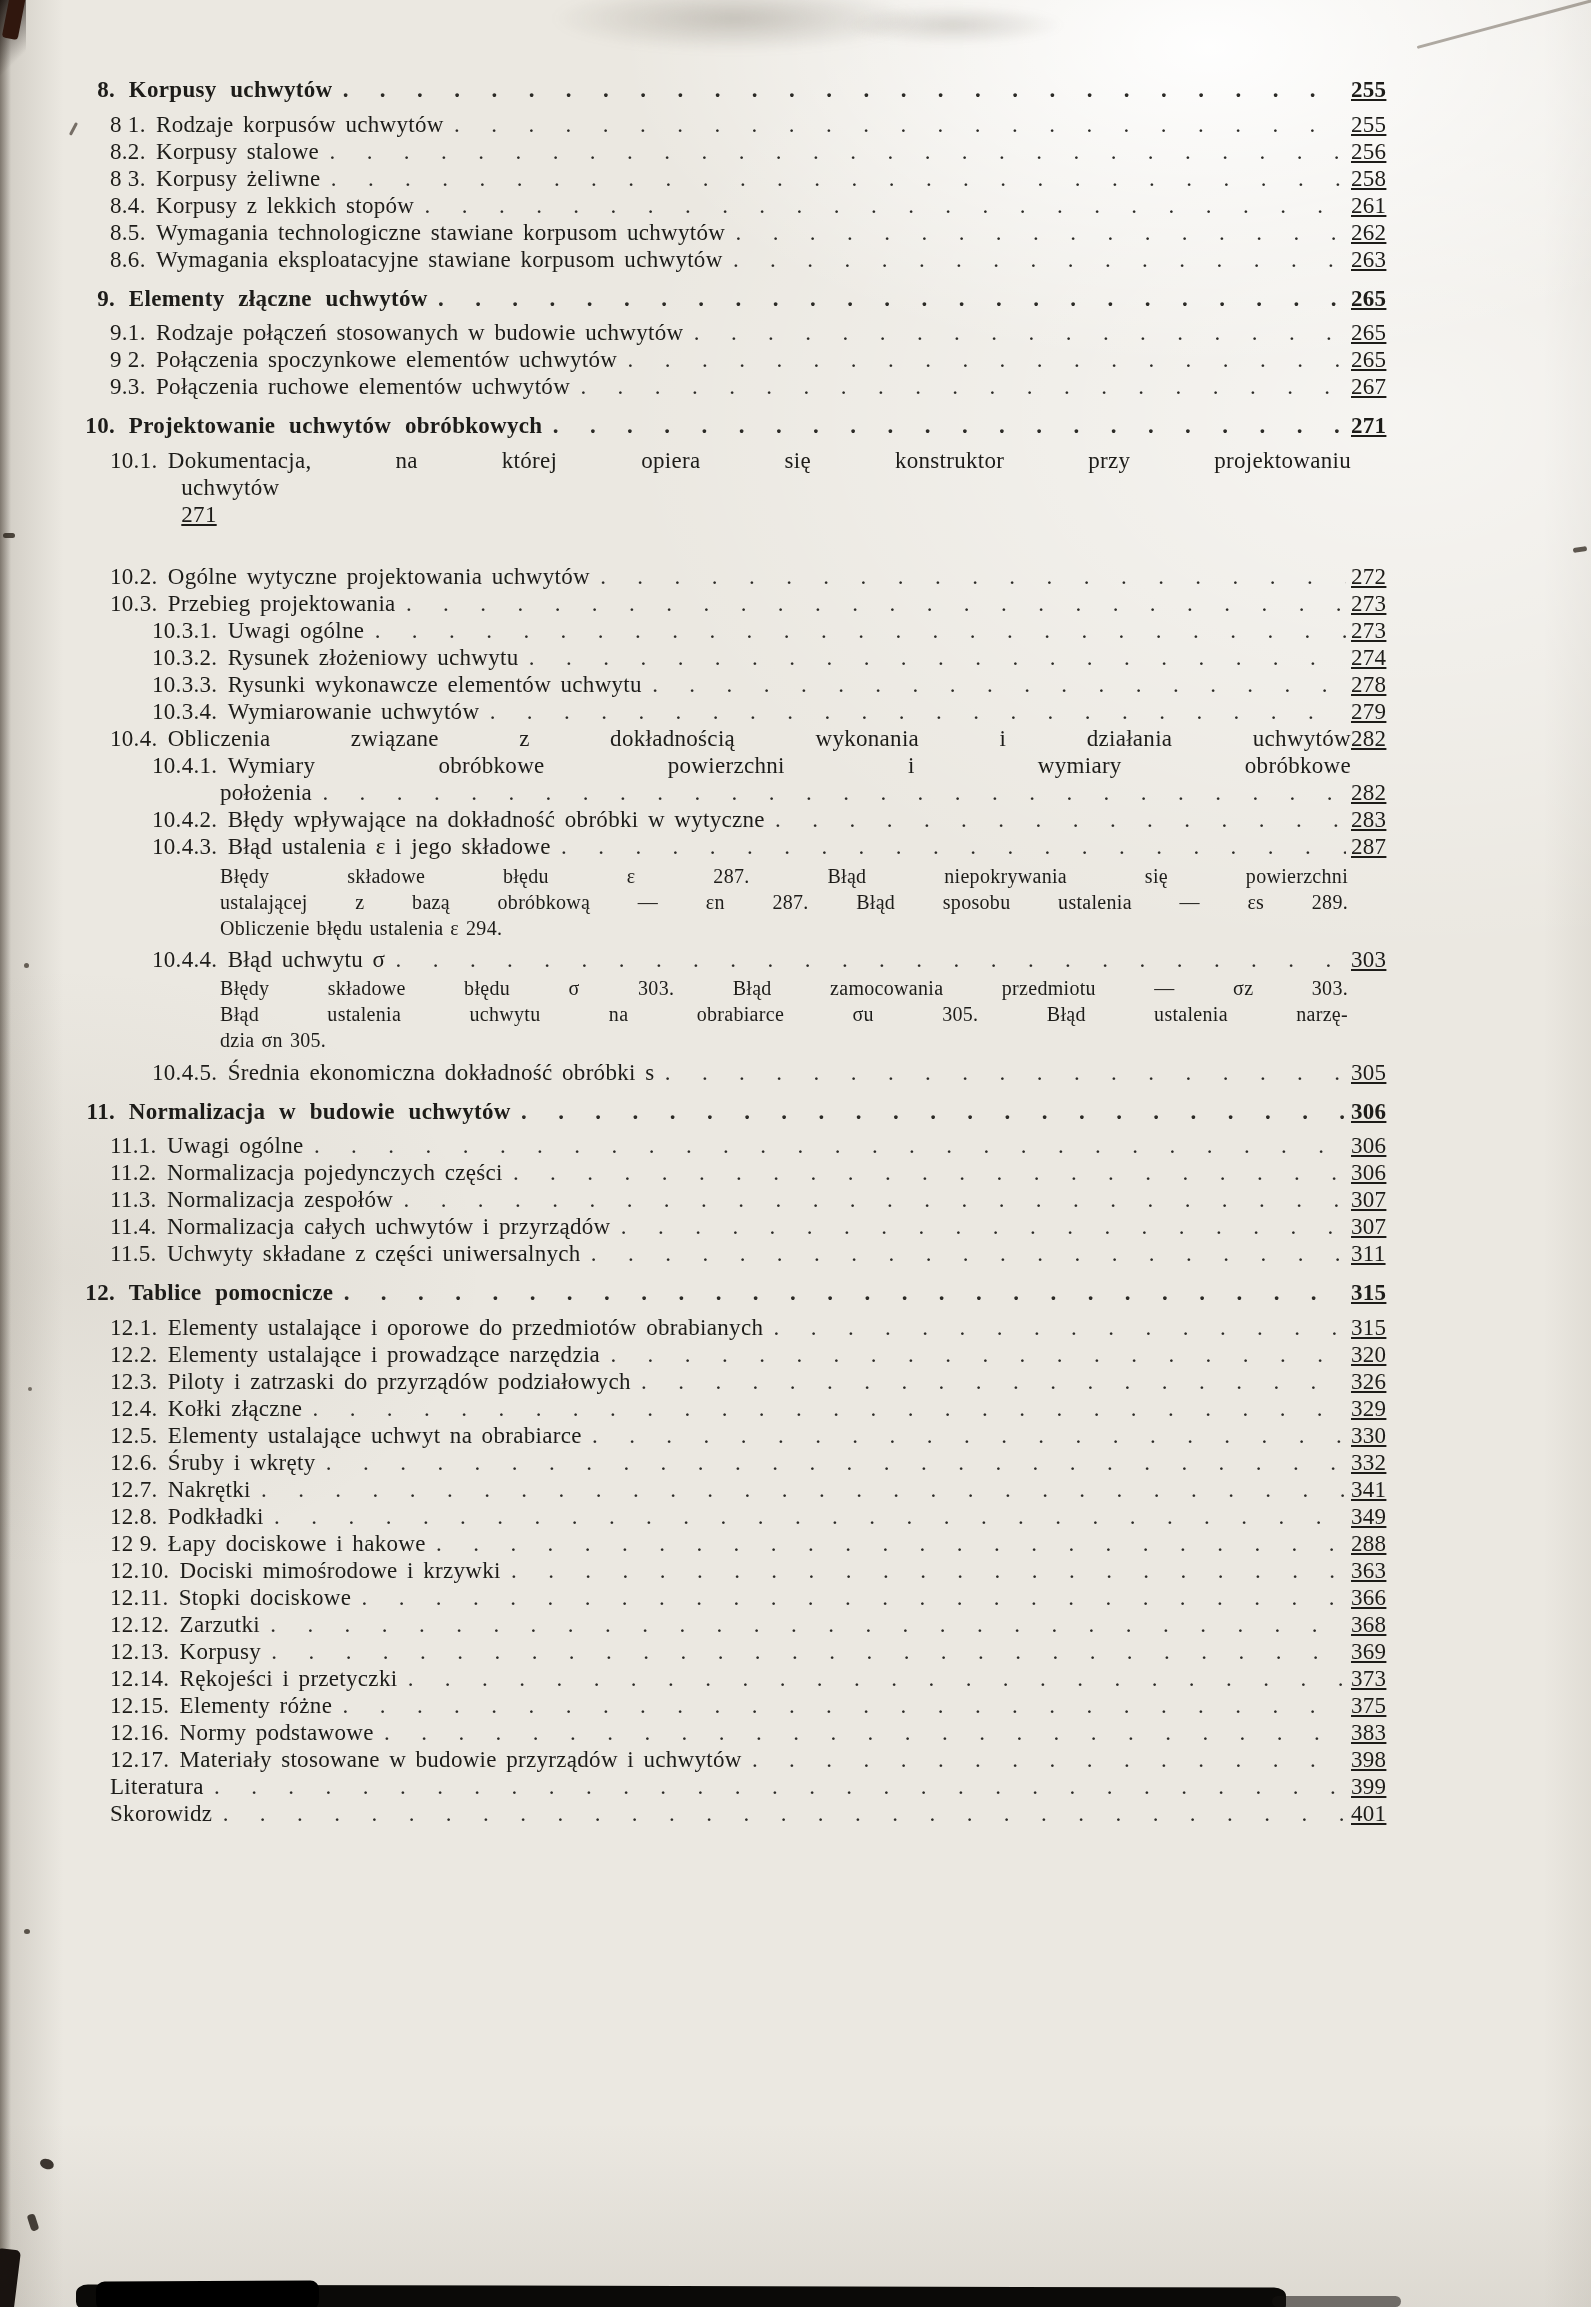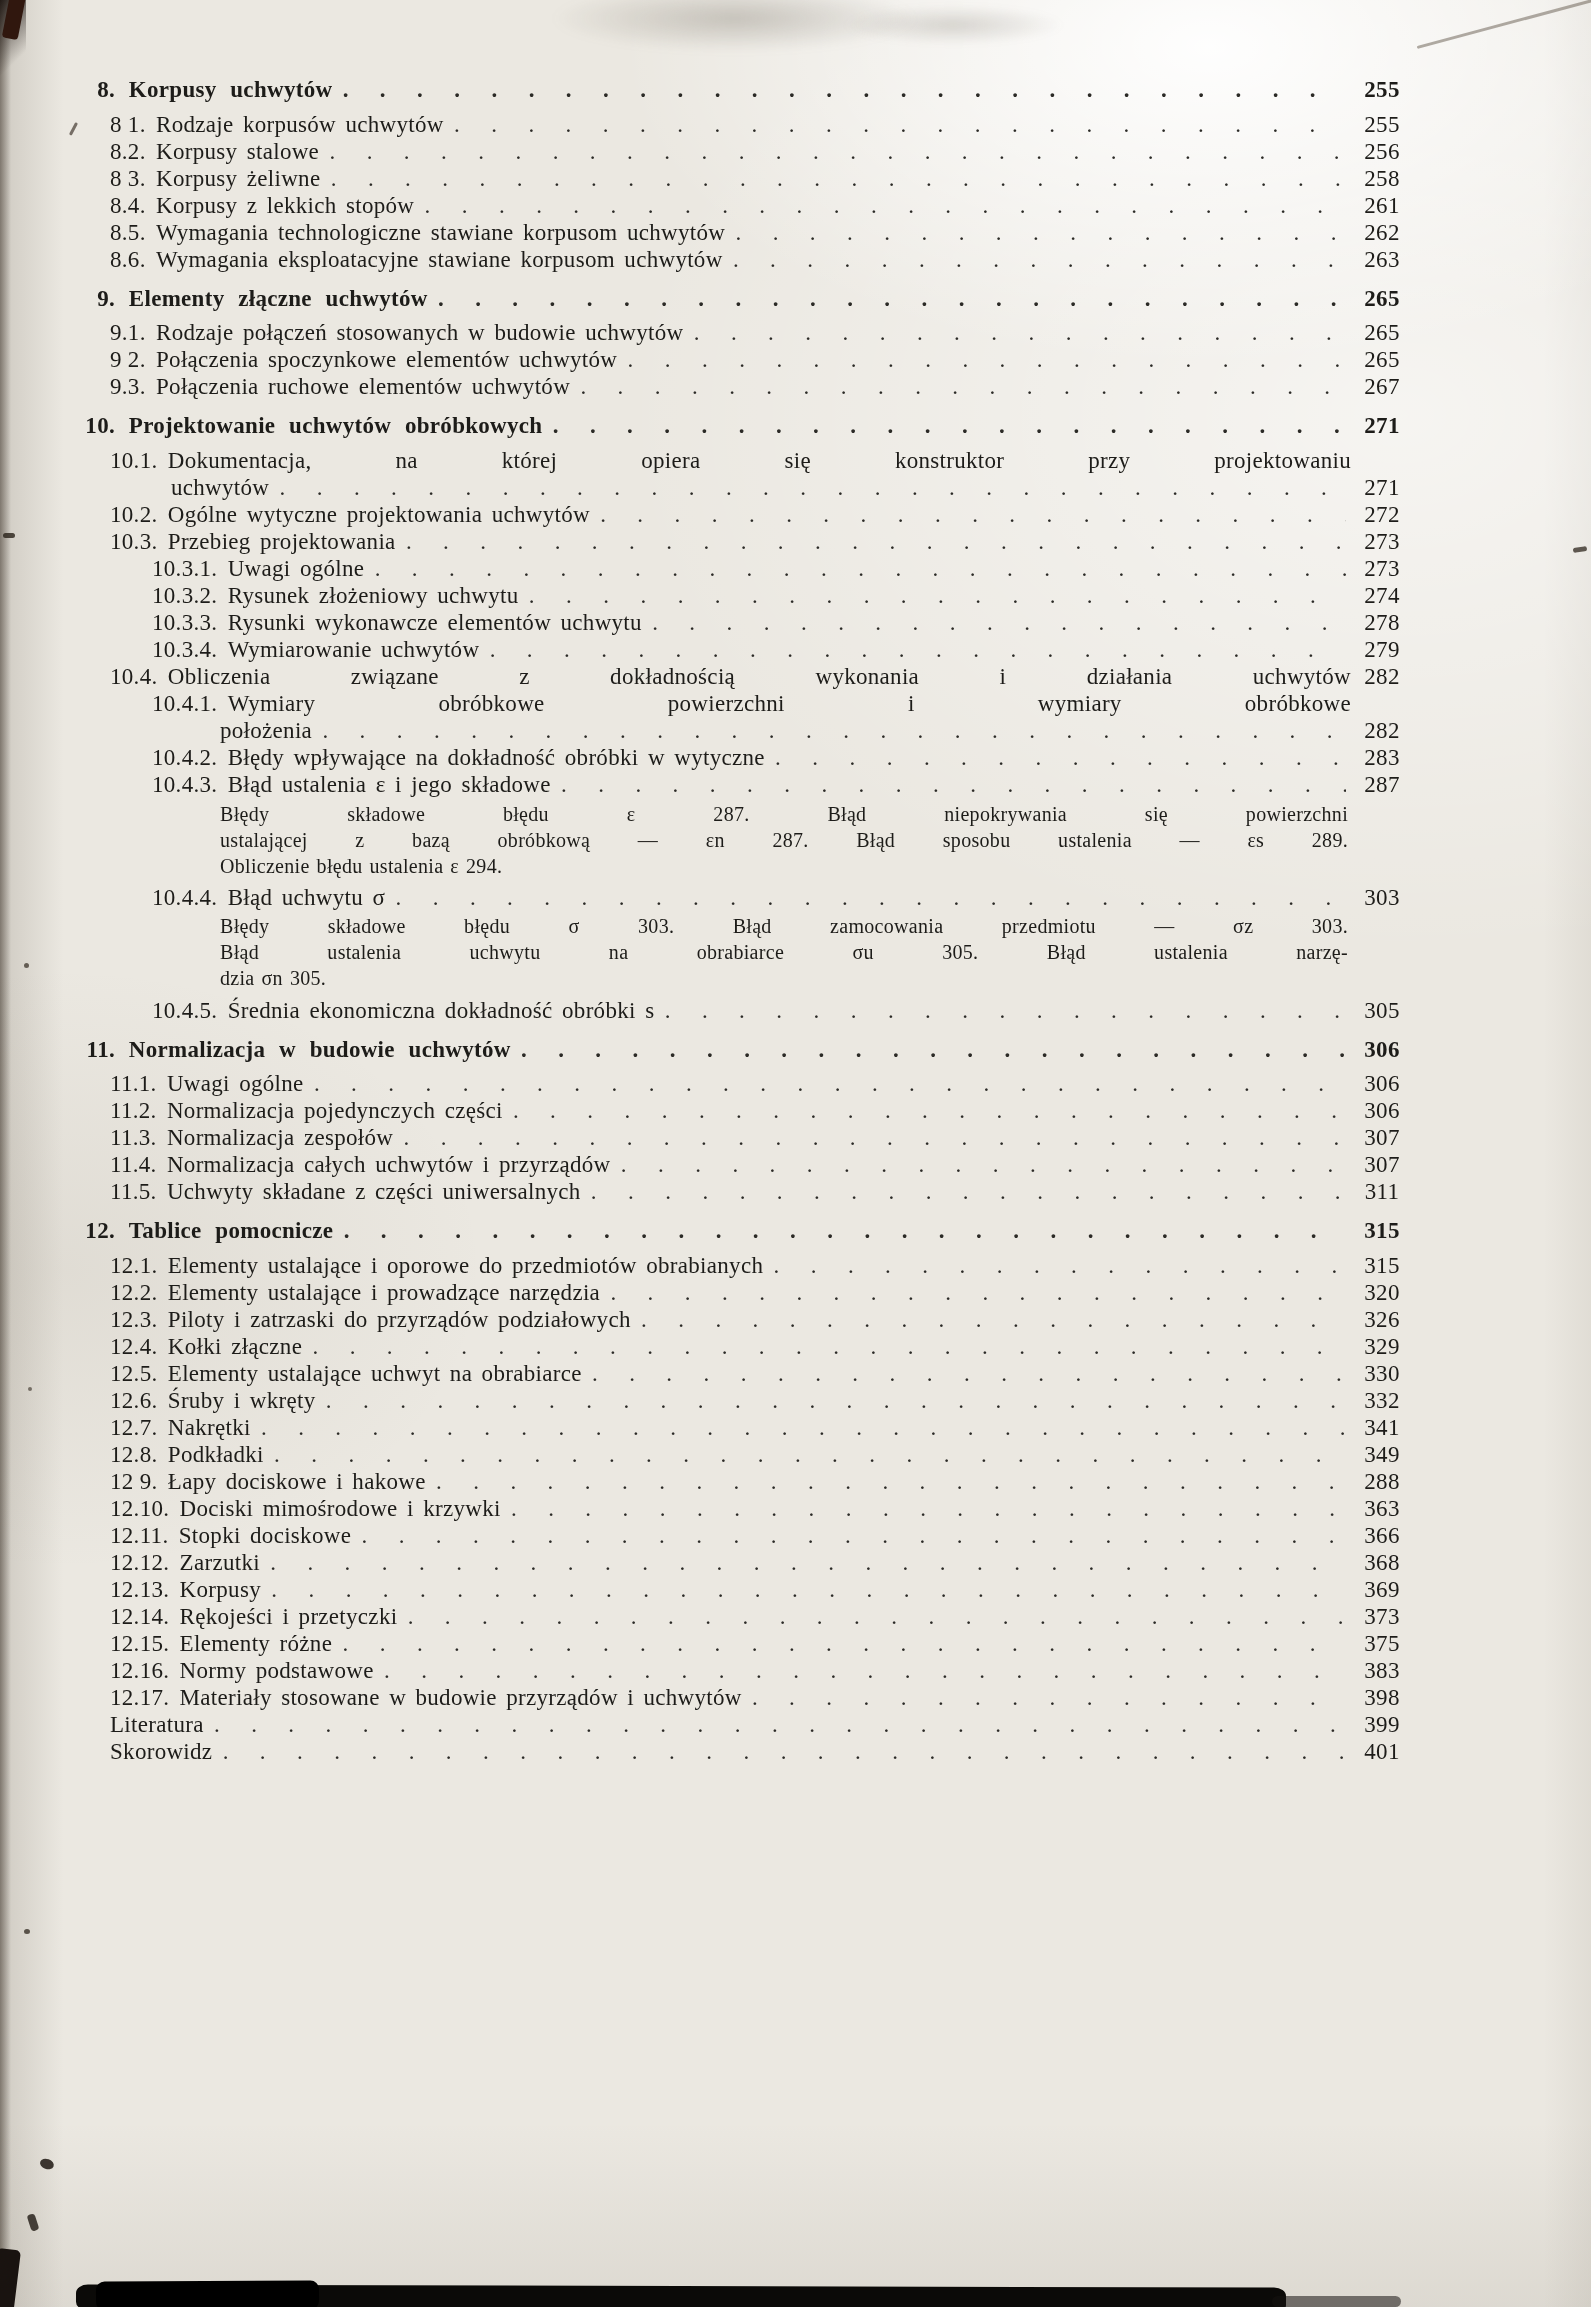--- a/index.html
+++ b/index.html
@@ -62,31 +62,31 @@
     font-size: 23px; line-height: 27px;
   }
   .row { display: flex; align-items: baseline; }
   .row.chapter { font-weight: bold; margin: 12px 0 7.7px 0; }
   .row.chapter:first-child { margin-top: 0; }
   .lvl0 .num { min-width: 33px; text-align: right; margin-right: 13.8px; }
   .lvl1 { padding-left: 28px; }
   .lvl2 { padding-left: 70px; }
   .lvl1 .num, .lvl2 .num { margin-right: 10.3px; }
   .num:empty { display: none; }
-  .cont.lvl1 { padding-left: 89px; }
+  .cont.lvl1 { padding-left: 89px; flex-direction: column; }
   .cont.lvl2 { padding-left: 138px; }
   .label { white-space: nowrap; word-spacing: 3.4px; }
   .chapter .label { word-spacing: 7.7px; }
   .stretch .label { flex: 1 1 auto; white-space: normal; text-align: justify; text-align-last: justify; }
   .dots { flex: 1 1 0; min-width: 0; overflow: hidden; white-space: nowrap; margin: 0 5.2px 0 10.3px; color: #2b2a26; }
   .dots::after {
     content: ". . . . . . . . . . . . . . . . . . . . . . . . . . . . . . . . . . . . . . . . . . . . . . . . . . . . . . . . . . . .";
     word-spacing: 22.3px; letter-spacing: 1.7px;
   }
-  .pg { flex: 0 0 62px; text-align: center; white-space: nowrap; }
+  .pg { flex: 0 0 62px; text-align: left; white-space: nowrap; text-decoration: underline; }
 
   .note {
     padding-left: 138px; padding-right: 65px; margin: 2.6px 0 5.2px 0;
     font-size: 20px; line-height: 26px; font-weight: normal; word-spacing: 1.7px;
   }
   .note-line { text-align: justify; text-align-last: justify; }
   .note-line:last-child { text-align-last: left; }
 </style>
 </head>
 <body>

